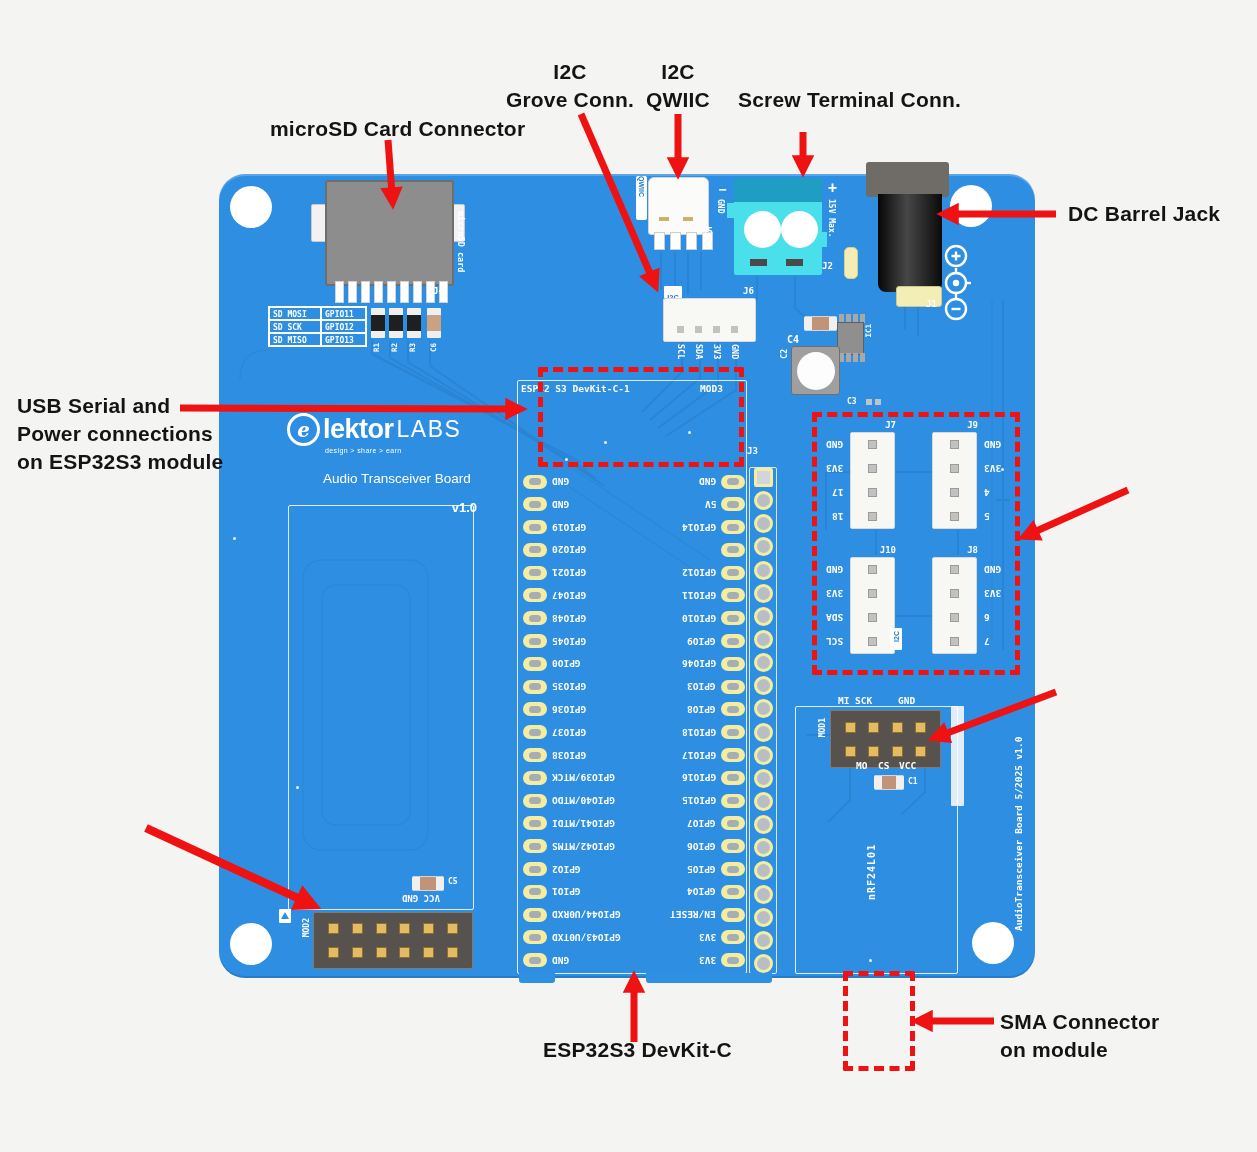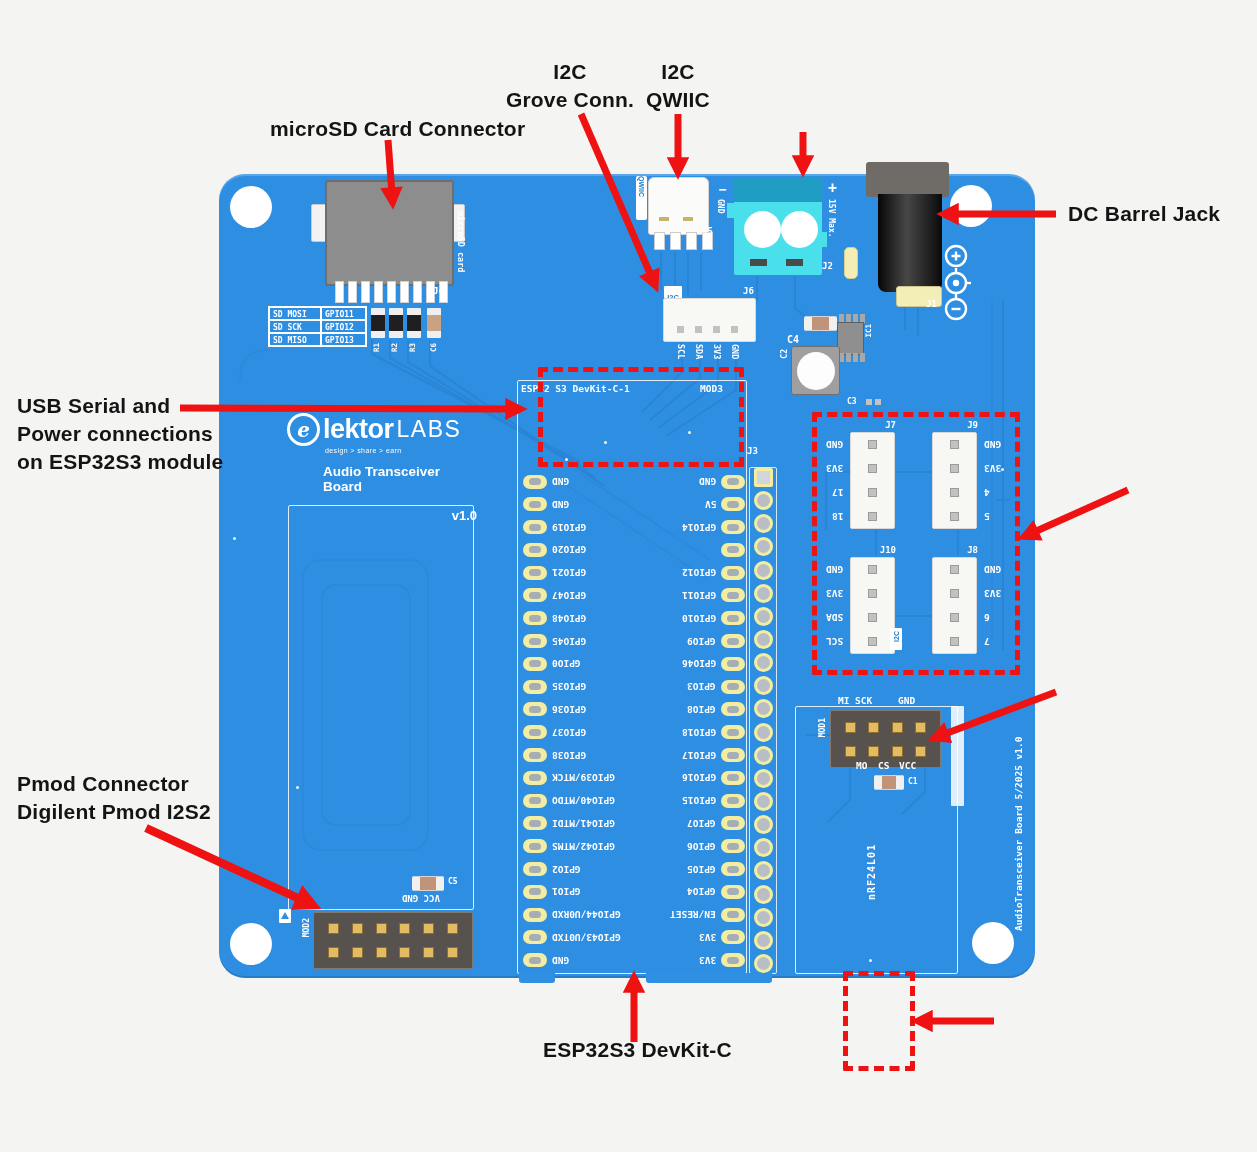--- a/index.html
+++ b/index.html
@@ -260,21 +260,21 @@
 
   <div class="abs" style="left:287px;top:413px;width:190px;color:#fff">
     <div style="display:flex;align-items:center;gap:3px">
       <span style="width:27px;height:27px;border:3px solid #fff;border-radius:50%;display:flex;align-items:center;justify-content:center">
         <span style="font:italic bold 20px 'DejaVu Serif',serif;line-height:20px">e</span>
       </span>
       <span style="font-weight:bold;font-size:27px;letter-spacing:-.5px">lektor</span>
       <span style="font-weight:300;font-size:23px;letter-spacing:1.5px">LABS</span>
     </div>
     <div style="font-size:7px;margin-left:38px;margin-top:1px;letter-spacing:.4px">design &gt; share &gt; earn</div>
-    <div style="font-size:13.5px;font-weight:bold;margin-left:36px;margin-top:10px">Audio Transceiver Board</div>
+    <div style="font-size:13.5px;font-weight:normal;margin-left:36px;margin-top:17px">Audio Transceiver Board</div>
     <div style="font-size:13px;font-weight:bold;text-align:right;margin-top:14px">v1.0</div>
   </div>
 
   <div class="abs module-outline" style="left:288px;top:505px;width:184px;height:403px"></div>
 
   <div class="abs module-outline" style="left:517px;top:380px;width:228px;height:592px"></div>
   <div class="abs silk" style="left:521px;top:383px;font-size:9.5px">ESP32 S3 DevKit-C-1</div>
   <div class="abs silk" style="left:700px;top:383px;font-size:9.5px">MOD3</div>
   <div class="abs silk" style="left:747px;top:446px;font-size:9px">J3</div>
   <div class="abs pin-col" style="left:523px;top:474px;width:200px;height:494px">
@@ -708,29 +708,32 @@
     <div>microSD Card Connector</div>
   </div>
   <div class="ann tc" style="left:505px;top:58px;width:130px">
     <div>I2C</div>
       <div>Grove Conn.</div>
   </div>
   <div class="ann tc" style="left:620px;top:58px;width:116px">
     <div>I2C</div>
       <div>QWIIC</div>
   </div>
+  <div class="ann" style="left:738px;top:86px">
+    <div>Screw Terminal Conn.</div>
+  </div>
   <div class="ann" style="left:1068px;top:200px">
     <div>DC Barrel Jack</div>
   </div>
   <div class="ann" style="left:17px;top:392px">
     <div>USB Serial and</div>
       <div>Power connections</div>
       <div>on ESP32S3 module</div>
   </div>
-  <div class="ann" style="left:17px;top:770px">
-    <div>Pmod Connector</div>
-      <div>Digilent Pmod I2S2</div>
-  </div>
   <div class="ann" style="left:543px;top:1036px">
     <div>ESP32S3 DevKit-C</div>
   </div>
+  <div class="ann" style="left:1000px;top:1008px">
+    <div>SMA Connector</div>
+      <div>on module</div>
+  </div>
 
 </div>
 
 </body></html>

